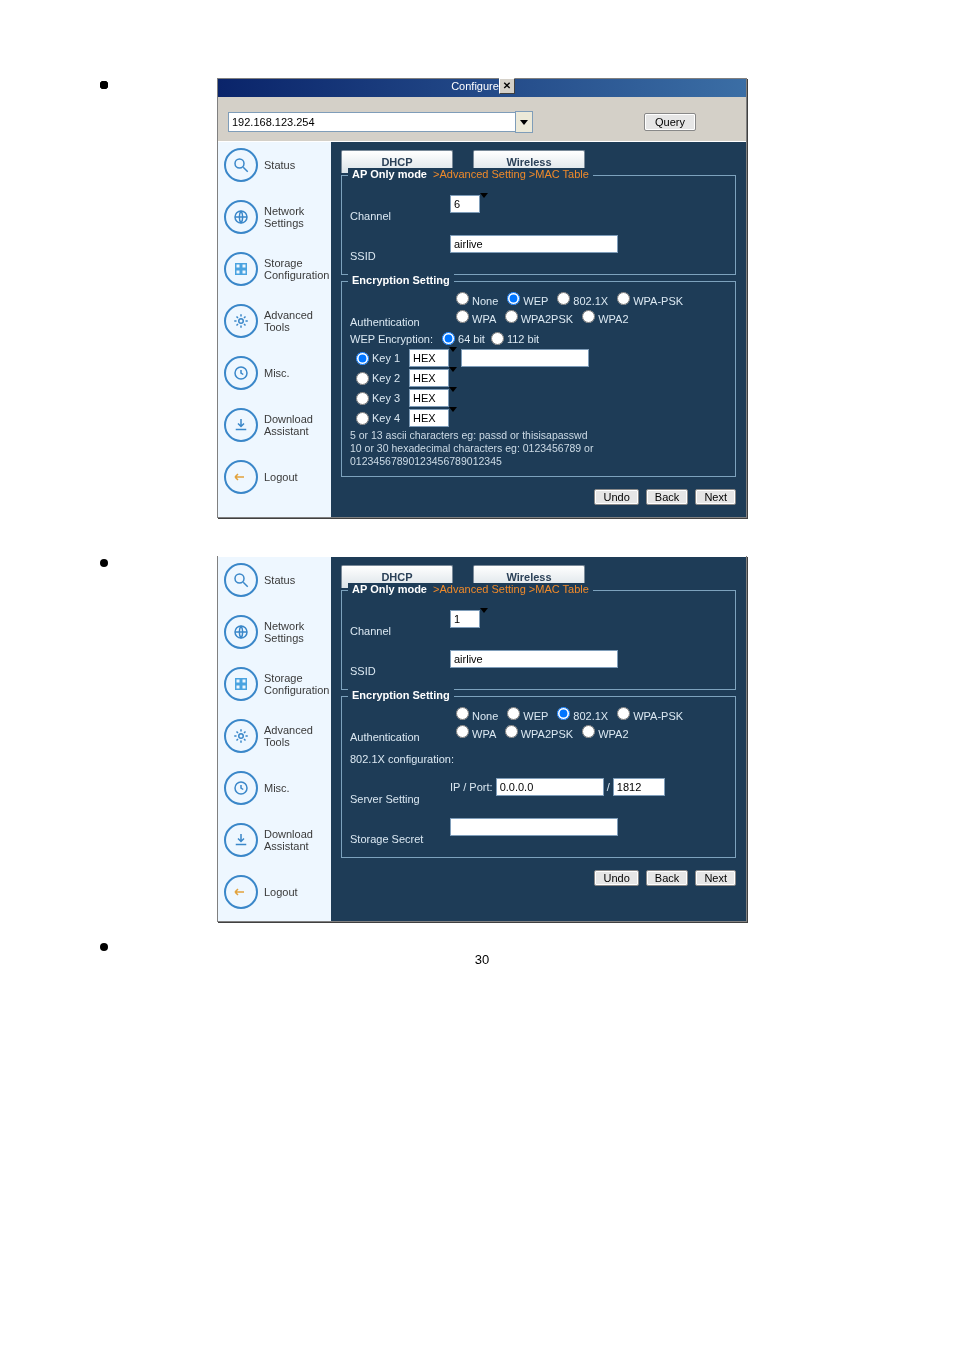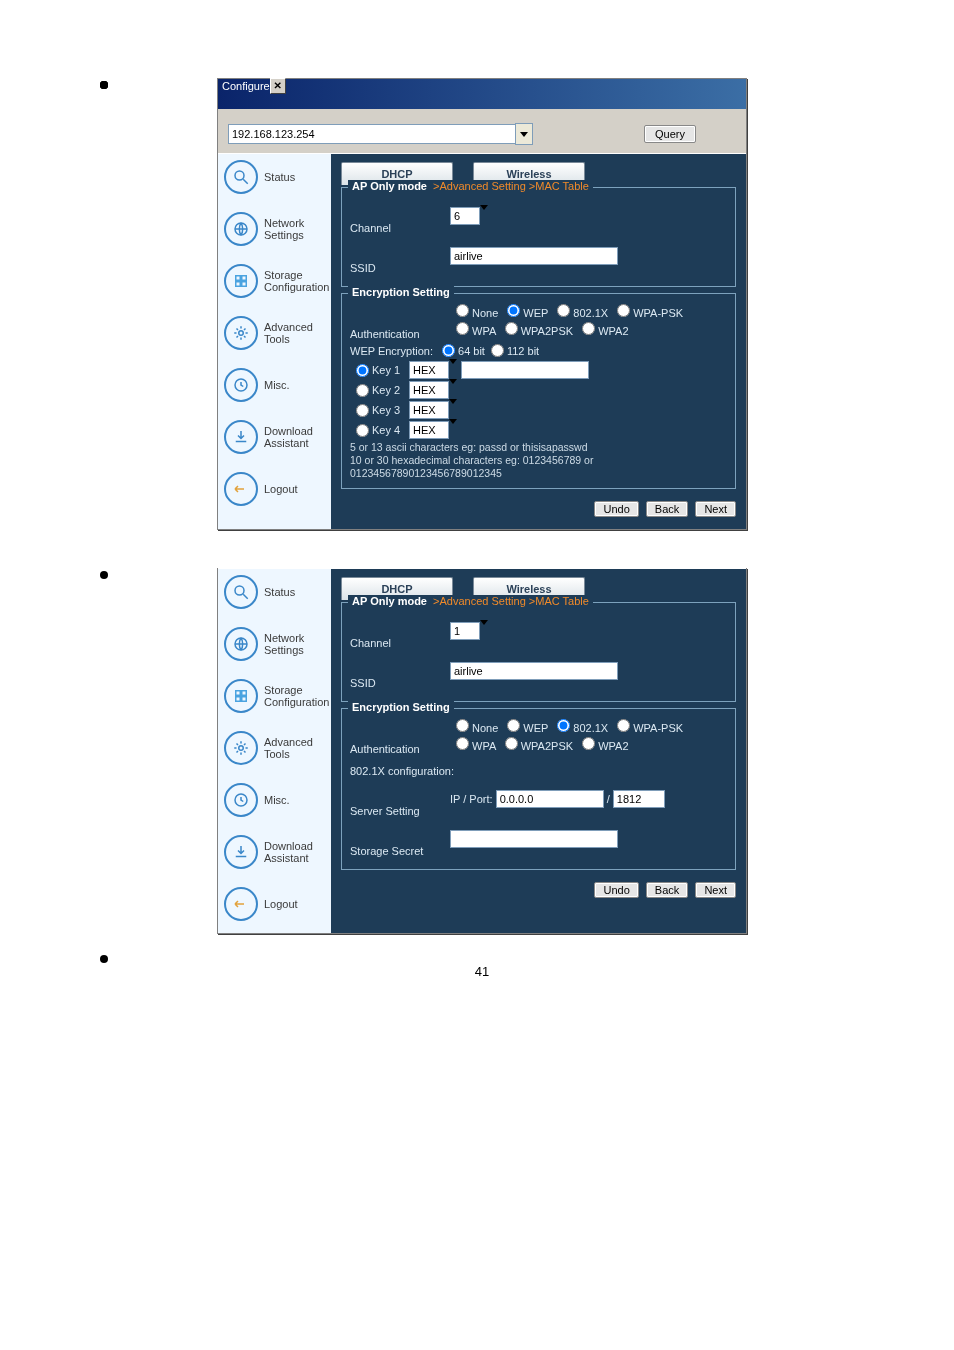--- a/index.html
+++ b/index.html
@@ -1,21 +1,21 @@
 <!DOCTYPE html>
 <html><head>
 <meta charset="utf-8">
 <style>
   body { margin:0; font-family: Arial, sans-serif; font-size:13px; color:#000; background:#fff; }
   .page { width:954px; margin:0 auto; padding:40px 60px 40px 70px; box-sizing:border-box; }
   .bullets { padding-left:30px; }
   .bullet-row { position:relative; margin-bottom:38px; }
   .bullet-dot { position:absolute; left:0; top:3px; width:8px; height:8px; background:#000; border-radius:50%; }
   .dialog { width:528px; background:#d4d0c8; border:1px solid #808080; margin:0 auto 18px auto; box-shadow:1px 1px 0 #404040; font-family:Tahoma,Arial,sans-serif; font-size:11px; }
-  .titlebar { height:14px; background:linear-gradient(to right,#0a246a,#3b6ea5); color:#fff; display:flex; align-items:center; justify-content:flex-start; padding:0 2px 16px 4px; }
+  .titlebar { height:14px; background:linear-gradient(to right,#0a246a,#3b6ea5); color:#fff; display:flex; align-items:center; justify-content:center; padding:0 2px 4px 4px; }
   .titlebar .ttl { font-size:11px; }
   .titlebar .close { width:14px; height:14px; background:#d4d0c8; border:1px solid #fff; border-right-color:#404040; border-bottom-color:#404040; display:flex; align-items:center; justify-content:center; font-size:10px; font-weight:bold; color:#000; line-height:1; }
   .queryrow { padding:14px 10px 8px 10px; display:flex; align-items:center; }
   .queryrow input[type=text] { height:18px; border:1px solid #7f9db9; padding:0 3px; font-size:11px; }
   .queryrow .ip { width:280px; }
   .queryrow .ddbtn { width:16px; height:20px; background:#ece9d8; border:1px solid #7f9db9; display:inline-flex; align-items:center; justify-content:center; margin-left:-1px; }
   .btn { background:#e6e6e6; border:1px solid #888; border-radius:2px; padding:2px 10px; font-size:11px; cursor:pointer; box-shadow:inset 0 0 0 1px #fff; }
   .btn.sm { padding:1px 8px; }
   .content { display:flex; border-top:1px solid #fff; }
   .sidebar { width:113px; background:#eef7ff; }
@@ -355,15 +355,15 @@
     </div>
   </div>
 </div>
 
 <div class="bullets">
       <div class="bullet-row" style="margin-bottom:6px">
         <div class="bullet-dot"></div>
       </div>
     </div>
 
-<div style="text-align:center; margin-top:30px;">41</div>
+<div style="text-align:center; margin-top:30px;">30</div>
 
 </div>
 
 </body></html>

